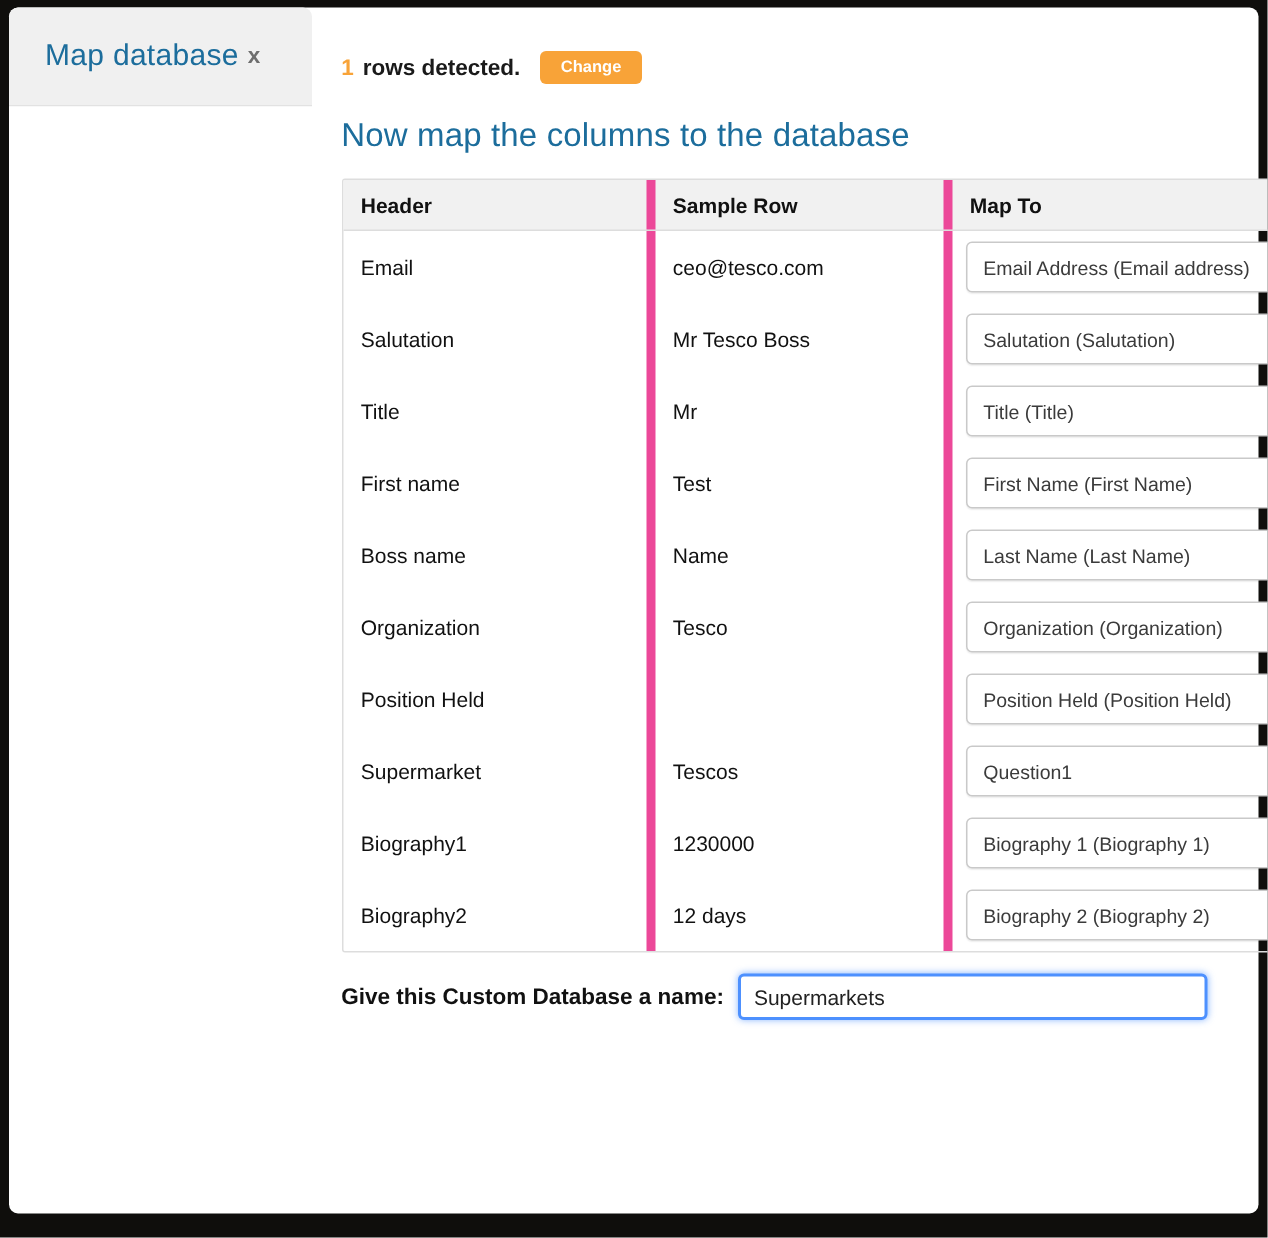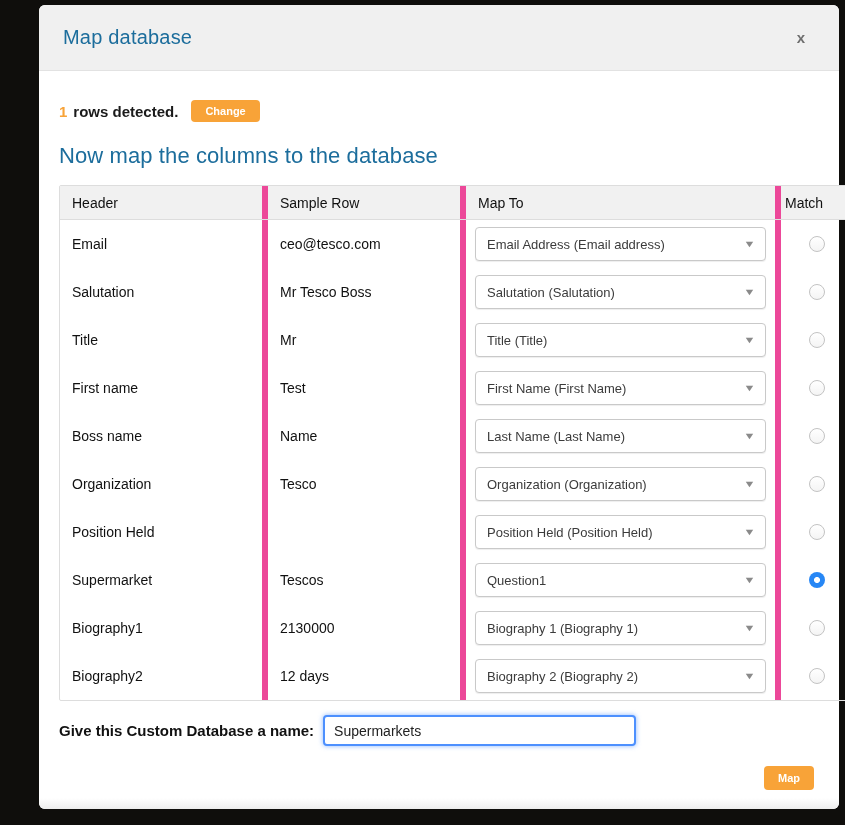--- a/index.html
+++ b/index.html
@@ -14,22 +14,21 @@
     background:#0f0e0c;
     font-family:"Liberation Sans","DejaVu Sans",sans-serif;
     position:relative;
   }
   .modal{
     position:absolute;
     left:6px;top:5px;right:6px;bottom:16px;
     background:#ffffff;
     border-radius:6px;
     display:flex;
-    flex-direction:column;
-    margin-left:33px;
+    flex-direction:row;
   }
   .modal-header{
     height:66px;
     background:#f0f0f0;
     border-bottom:1px solid #e2e2e2;
     border-radius:6px 6px 0 0;
     display:flex;
     align-items:center;
     justify-content:space-between;
     padding:0 28px 0 24px;
@@ -90,21 +89,21 @@
   .tr,.thead-row{
     display:grid;
     grid-template-columns:202px 198px 315px 1fr;
   }
   .thead-row{
     background:#f1f1f1;
     border-bottom:1px solid #dddddd;
   }
   .th{
     font-size:14px;
-    font-weight:normal;
+    font-weight:bold;
     color:#111;
     padding:9px 12px 8px 12px;
   }
   .th + .th, .td + .td{border-left:6px solid #ec4899;}
   .th-match{padding-left:4px;padding-right:0;}
   .td{
     min-height:48px;
     display:flex;
     align-items:center;
     padding:0 12px;
@@ -355,21 +354,21 @@
     <div class="td td-match">
       <span class="radio selected"></span>
     </div>
   </div>
 
   <div class="tr">
     <div class="td">
       <span>Biography1</span>
     </div>
     <div class="td">
-      <span>2130000</span>
+      <span>1230000</span>
     </div>
     <div class="td td-mapto">
       <div class="select">
         <span class="select-value">Biography 1 (Biography 1)</span>
         <span class="caret">▼</span>
       </div>
     </div>
     <div class="td td-match">
       <span class="radio"></span>
     </div>

